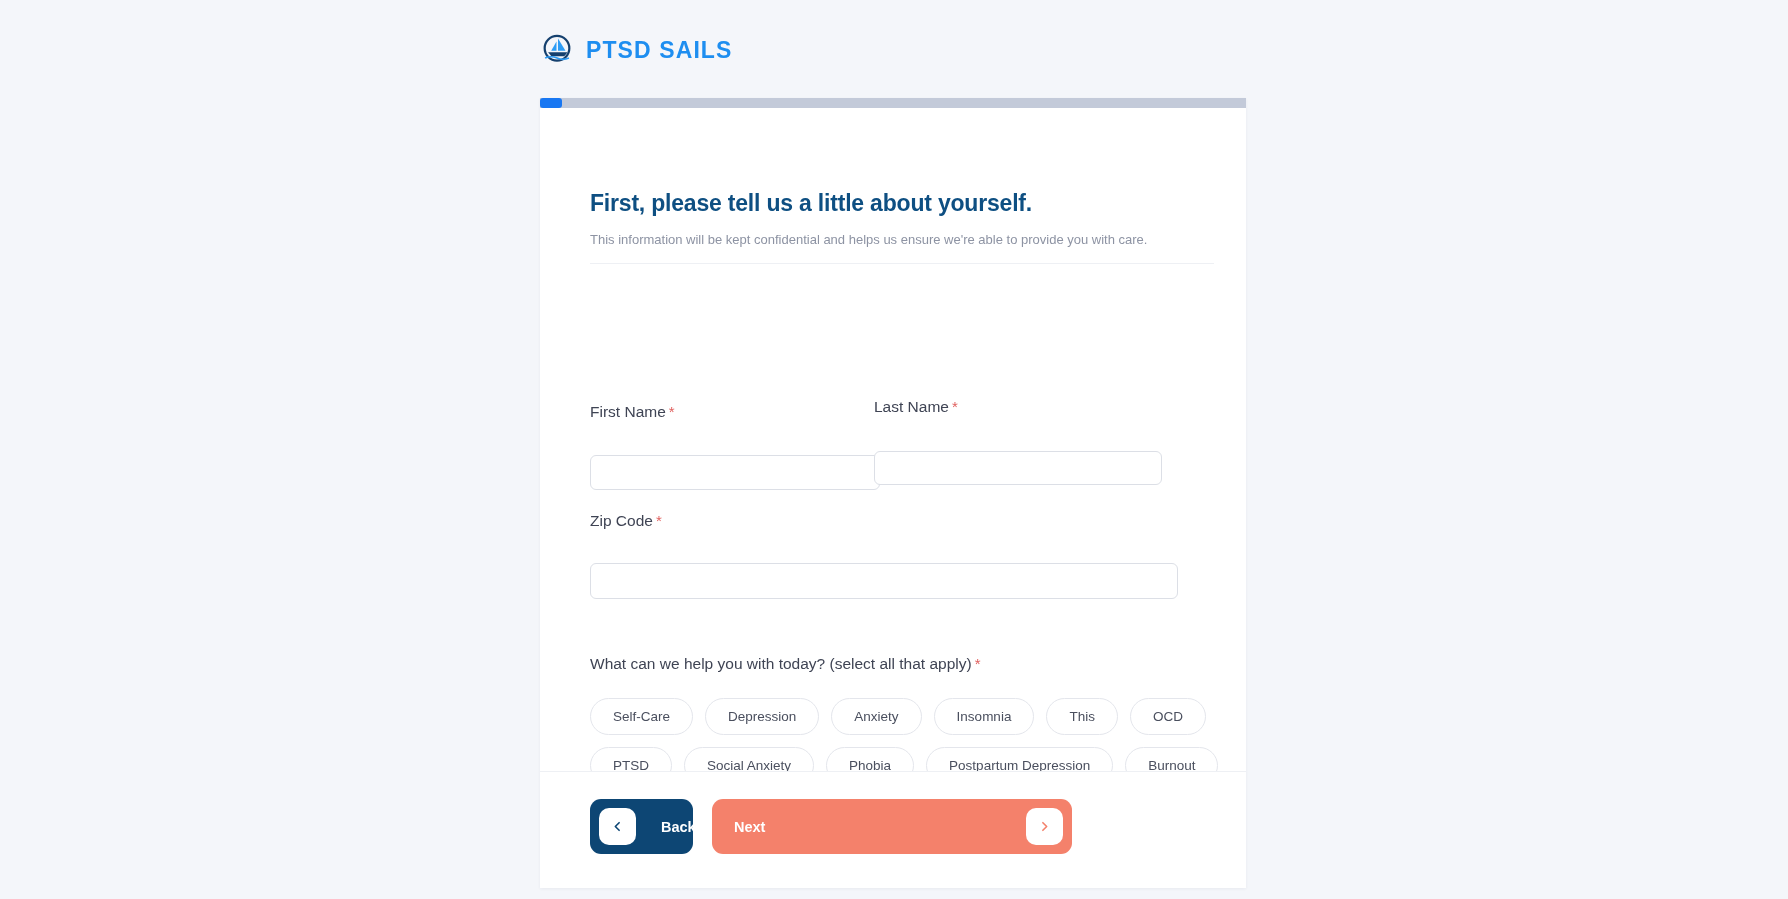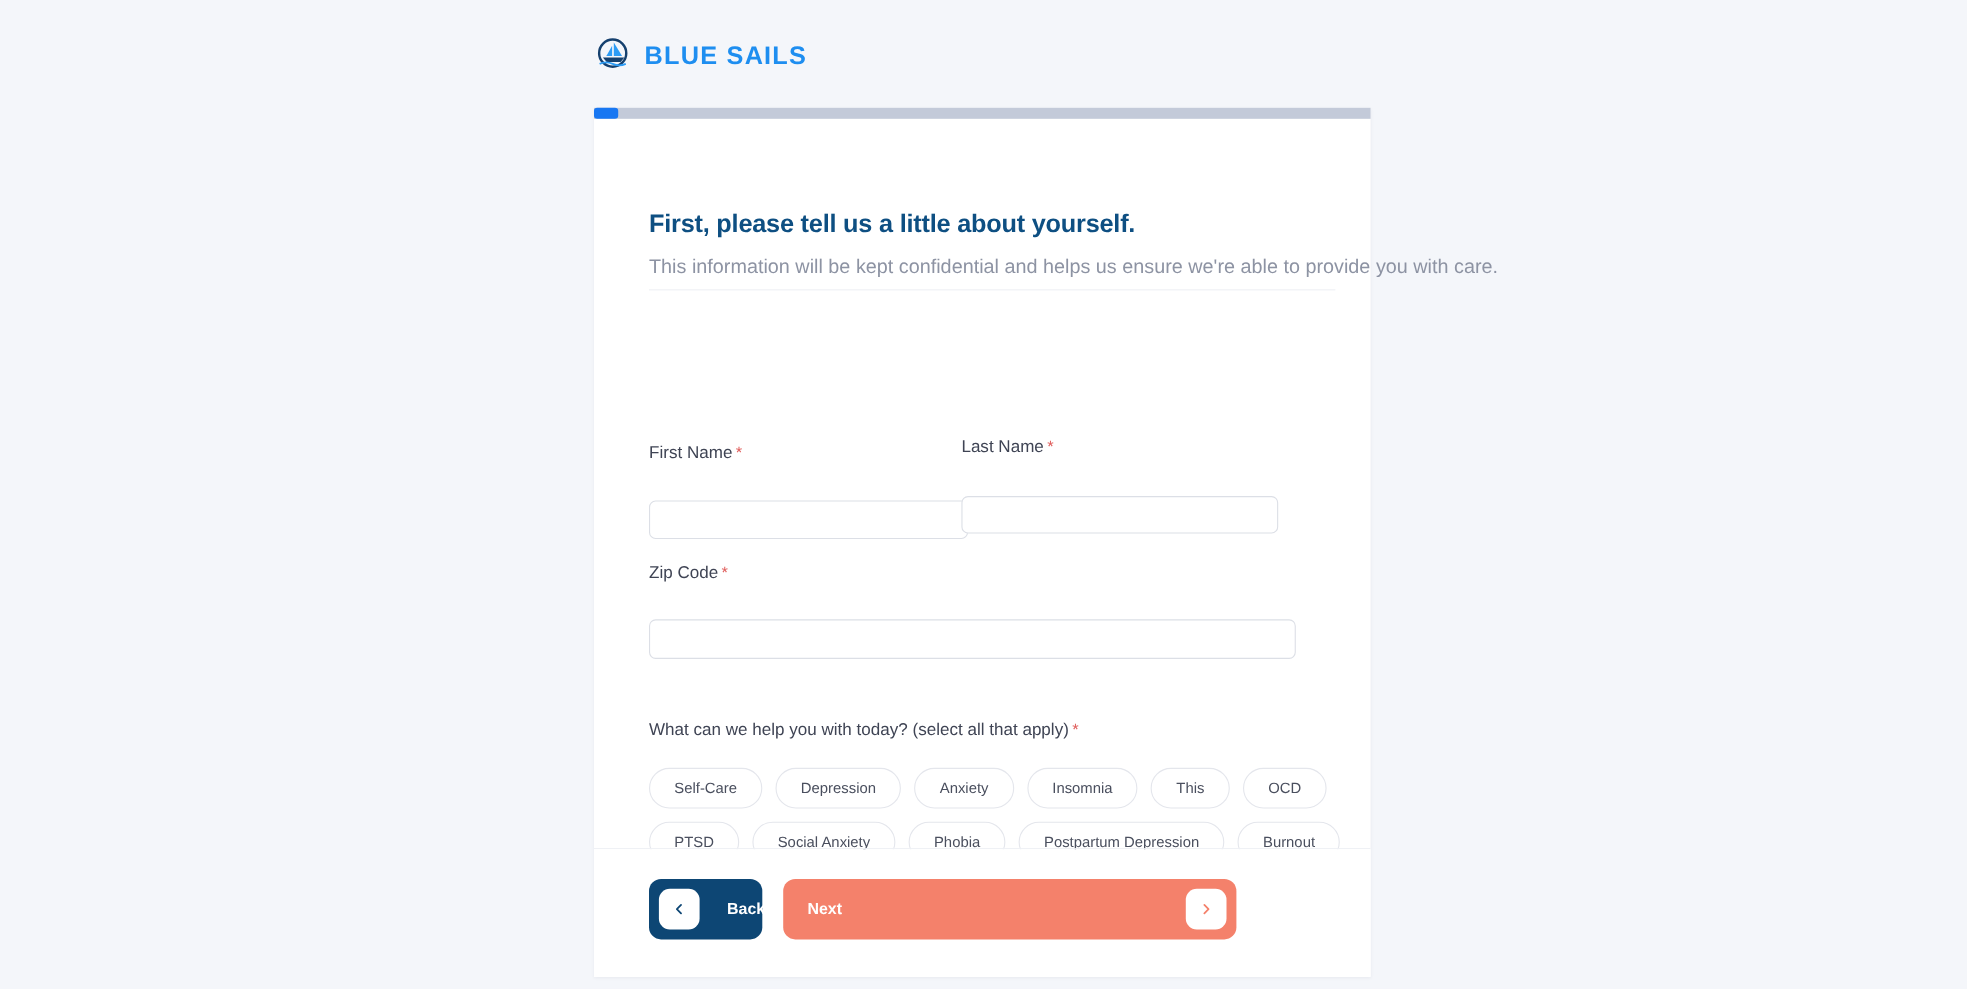--- a/index.html
+++ b/index.html
@@ -89,21 +89,21 @@
     font-size: 23px;
     font-weight: bold;
     color: #0e4f82;
     letter-spacing: -0.2px;
     white-space: nowrap;
   }
   .subheading {
     position: absolute;
     left: 50px;
     top: 124px;
-    font-size: 18px;
+    font-size: 13px;
     color: #8d93a3;
     white-space: nowrap;
   }
   .divider-top {
     position: absolute;
     left: 50px;
     top: 155px;
     width: 624px;
     height: 1px;
     background: #eef0f4;
@@ -223,21 +223,21 @@
     color: #ffffff;
     font-size: 14.5px;
     font-weight: bold;
     margin-left: 11px;
   }
 
   .btn-next {
     position: absolute;
     left: 172px;
     top: 27px;
-    width: 412px;
+    width: 360px;
     height: 55px;
     background: #f4816b;
     border: none;
     border-radius: 11px;
     display: flex;
     align-items: center;
     justify-content: space-between;
     cursor: pointer;
     padding: 0 9px 0 22px;
   }
@@ -263,21 +263,21 @@
 <div class="page">
 
   <div class="brand">
     <svg class="brand-mark" viewBox="0 0 40 40">
       <circle cx="20" cy="18" r="14.5" fill="none" stroke="#15406e" stroke-width="2.6"></circle>
       <path d="M21.2 6.5 L21.2 21 L30 21 Z" fill="#2d9cf5"></path>
       <path d="M19.4 10 L19.4 21 L13.2 21 Z" fill="#2d9cf5"></path>
       <path d="M9.5 22.6 L32.5 22.6 L28.5 27.4 L13.5 27.4 Z" fill="#15406e"></path>
       <path d="M6 29.5 Q13 26.4 20 29.5 Q27 32.6 34 29.5" fill="none" stroke="#2d9cf5" stroke-width="2"></path>
     </svg>
-    <div class="brand-name" style="color: rgb(30, 142, 240);">BLUE SAILS</div>
+    <div class="brand-name" style="color: rgb(30, 142, 240);">PTSD SAILS</div>
   </div>
 
   <div class="card">
 
     <div class="progress-track" style="background: rgb(195, 202, 217);">
       <div class="progress-fill" style="width: 22px; background: rgb(24, 119, 242);"></div>
     </div>
 
     <div class="card-body">
 

